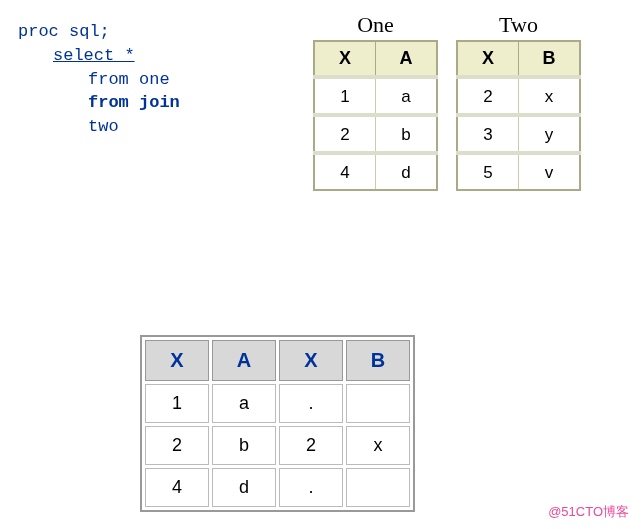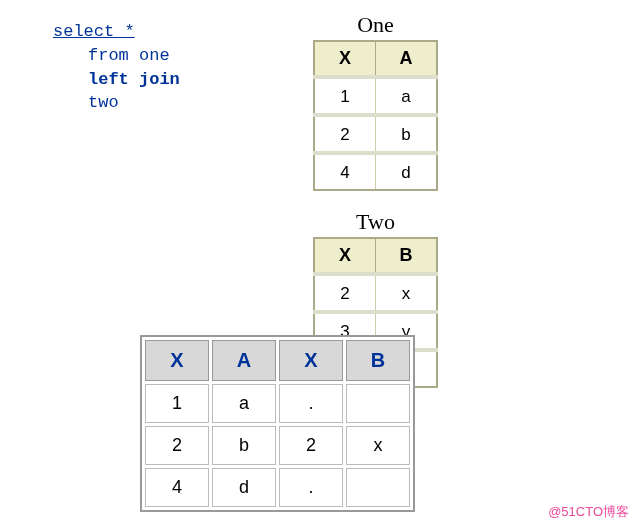--- a/index.html
+++ b/index.html
@@ -22,21 +22,20 @@
     }
     .bold { font-weight: bold; }
     .indent1 { padding-left: 35px; text-decoration: underline; }
     .indent2 { padding-left: 70px; }
     .top-tables {
       position: absolute;
       top: 12px;
       left: 313px;
       display: flex;
       gap: 18px;
-      flex-direction: column;
     }
     .table-group { text-align: center; }
     .table-title {
       font-family: "Times New Roman", serif;
       font-size: 22px;
       margin-bottom: 2px;
     }
     table.data-table {
       border-collapse: collapse;
       border: 2px solid #aaaa88;
@@ -95,23 +94,24 @@
       bottom: 8px;
       right: 12px;
       font-size: 13px;
       color: #ec4899;
     }
   </style>
 </head>
 <body>
 
 <div class="code-block">
+  <div>proc sql;</div>
   <div class="indent1">select *</div>
   <div class="indent2">from one</div>
-  <div class="indent2 bold">left join</div>
+  <div class="indent2 bold">from join</div>
   <div class="indent2">two</div>
 </div>
 
 <div class="top-tables">
   <div class="table-group">
     <div class="table-title">One</div>
     <table class="data-table">
       <tbody>
           <tr>
         <th>X</th>

